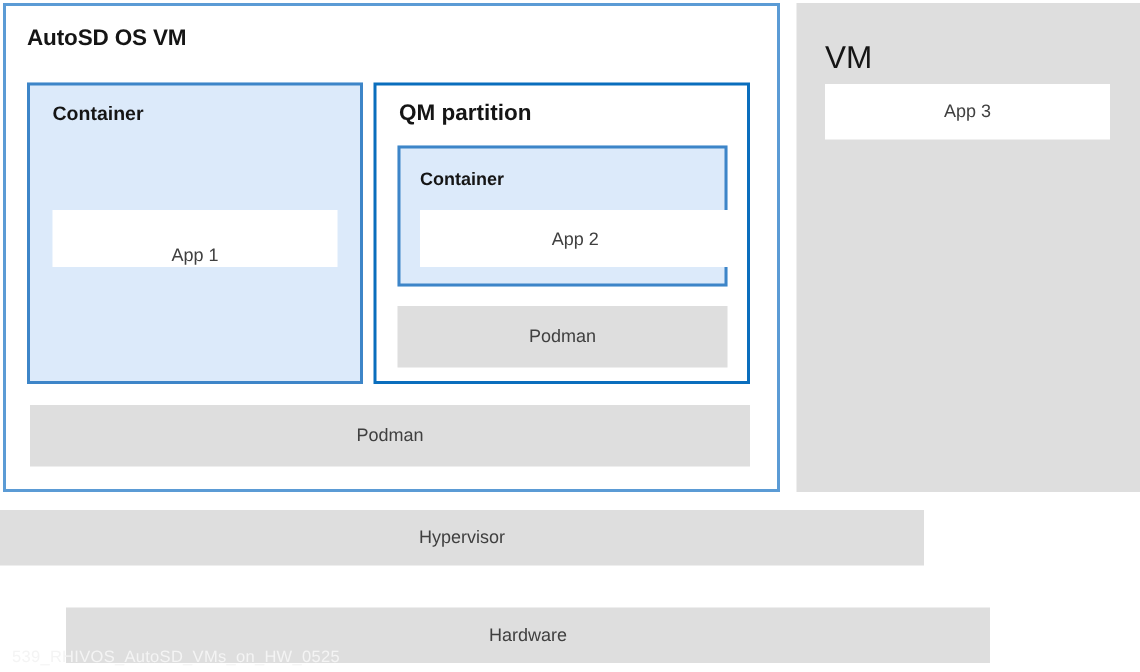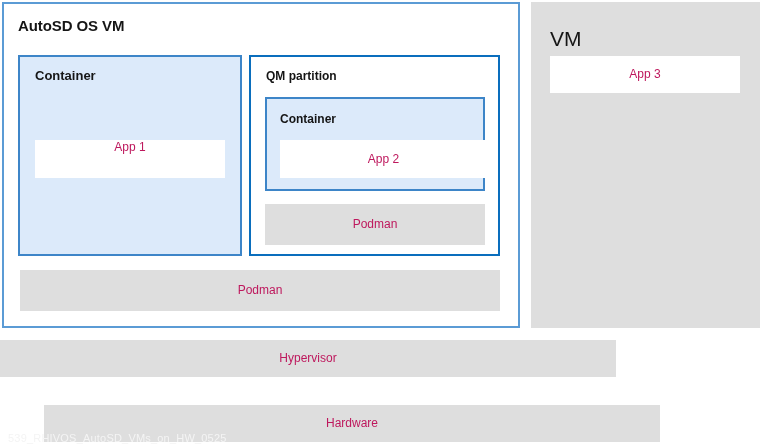--- a/index.html
+++ b/index.html
@@ -56,37 +56,37 @@
     line-height: 16px;
     white-space: nowrap;
   }
   .app1-box {
     left: 35px;
     top: 140px;
     width: 190px;
     height: 38px;
     background: #ffffff;
     display: flex;
-    align-items: flex-start;
+    align-items: flex-end;
     justify-content: center;
   }
 
   
   .qm-panel {
     left: 249px;
     top: 55px;
     width: 251px;
     height: 201px;
     background: #ffffff;
     border: 2px solid #0a6ebd;
   }
   .qm-title {
     left: 266px;
     top: 68px;
-    font-size: 12px;
+    font-size: 15px;
     font-weight: bold;
     line-height: 16px;
     white-space: nowrap;
   }
   .container-qm {
     left: 265px;
     top: 97px;
     width: 220px;
     height: 94px;
     background: #dceafa;
@@ -169,21 +169,21 @@
     display: flex;
     align-items: center;
     justify-content: center;
   }
   .hypervisor-bar { top: 340px; }
   .hardware-bar   { top: 405px; margin-left: 44px; }
 
   .box-text {
     font-size: 12px;
     line-height: 15px;
-    color: #be185d;
+    color: #404040;
     white-space: nowrap;
   }
 
   
   .watermark {
     left: 8px;
     top: 432px;
     font-size: 11px;
     line-height: 13px;
     color: #f4f4f4;

